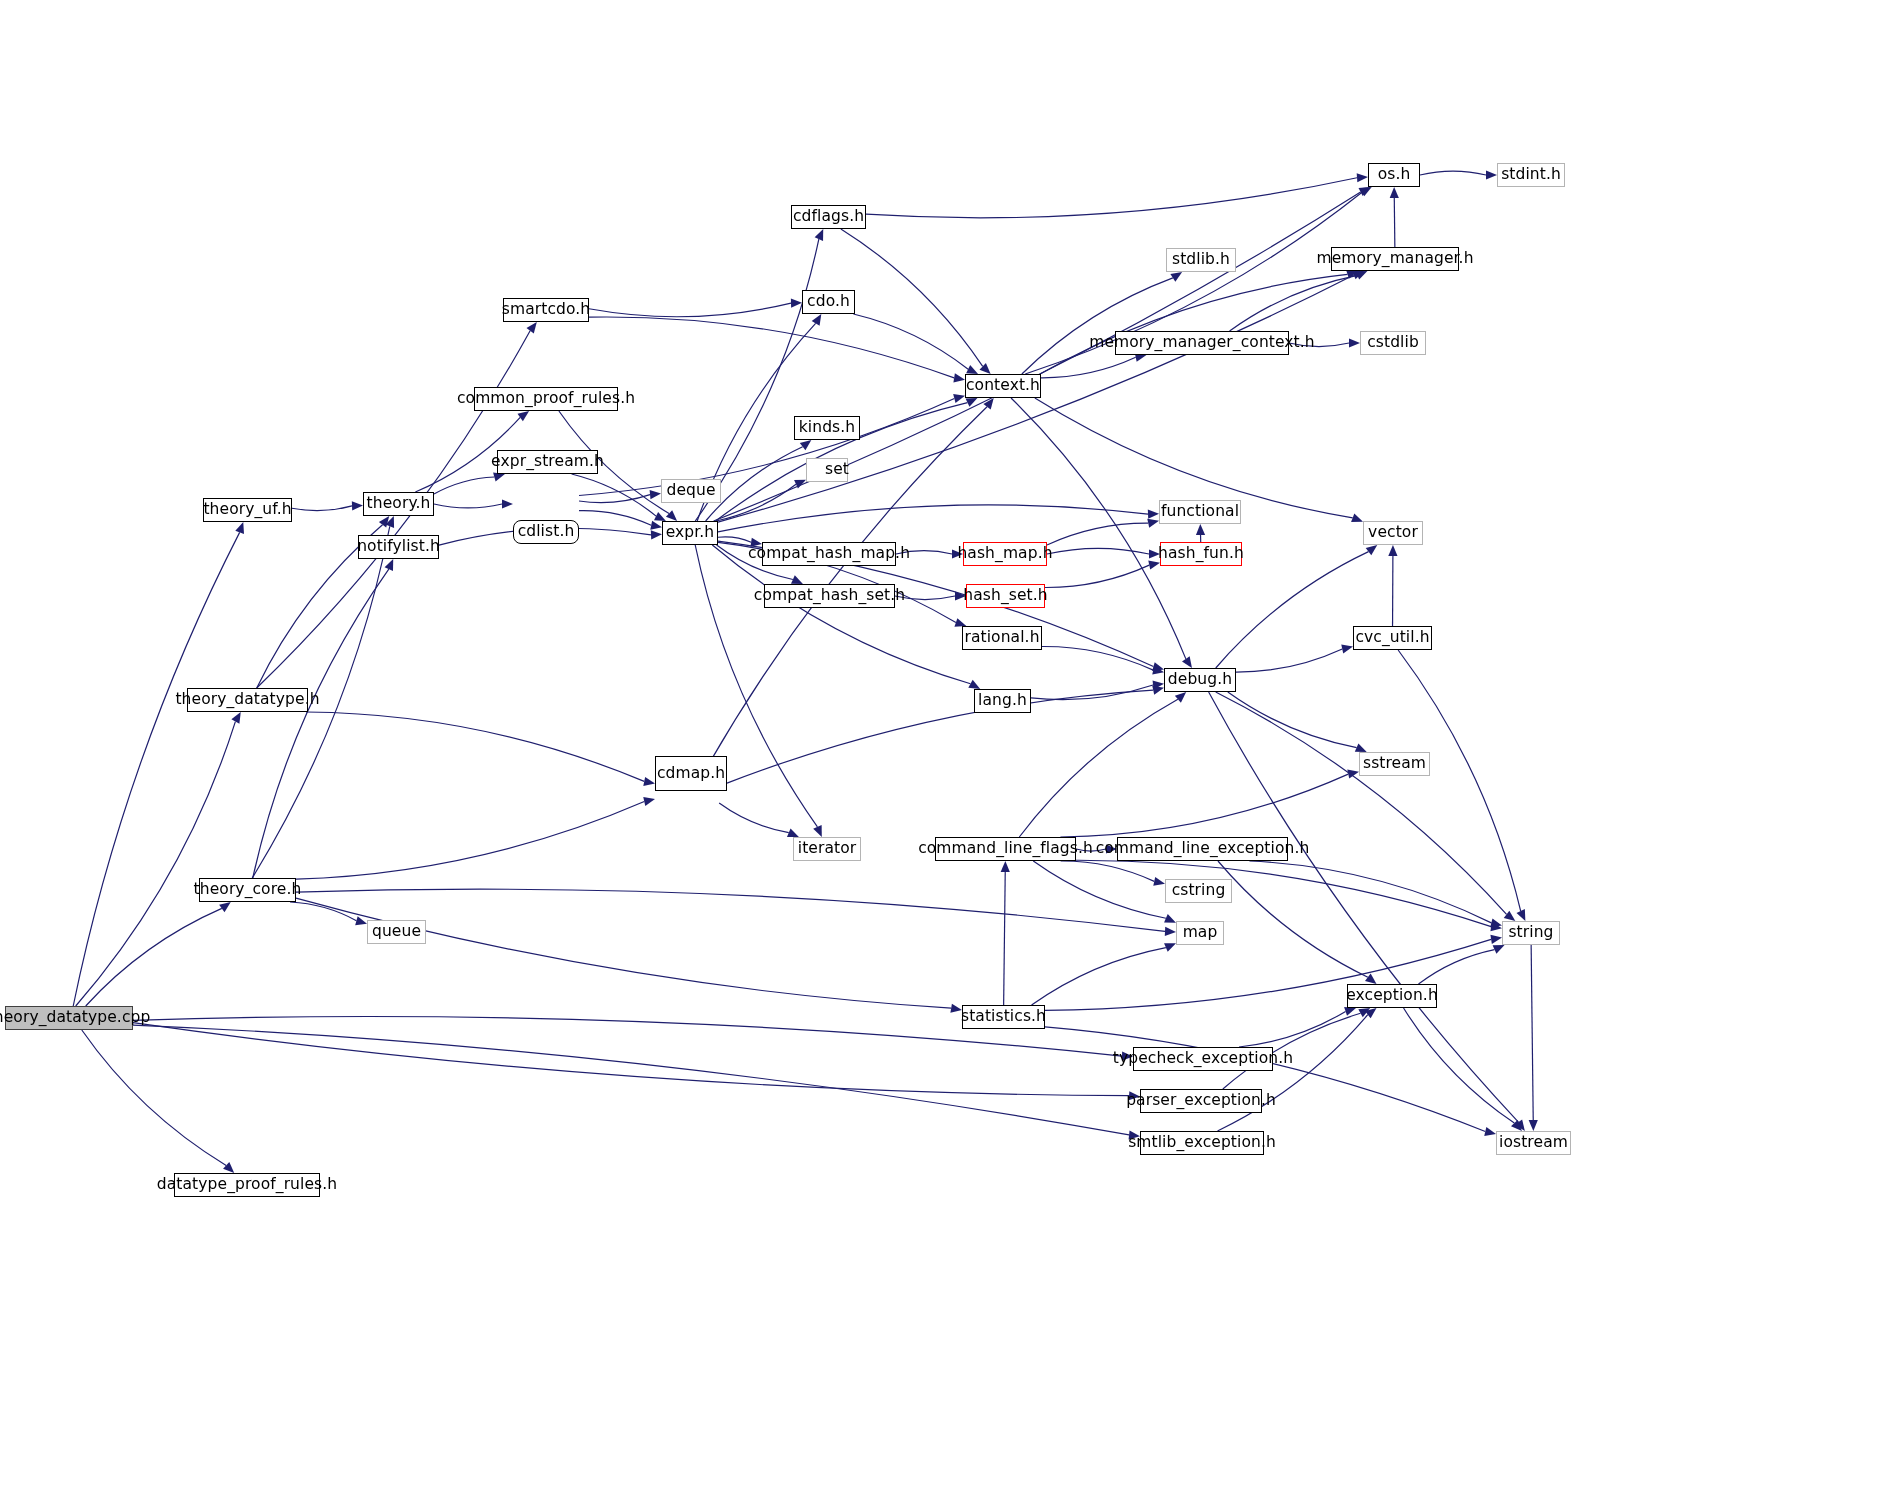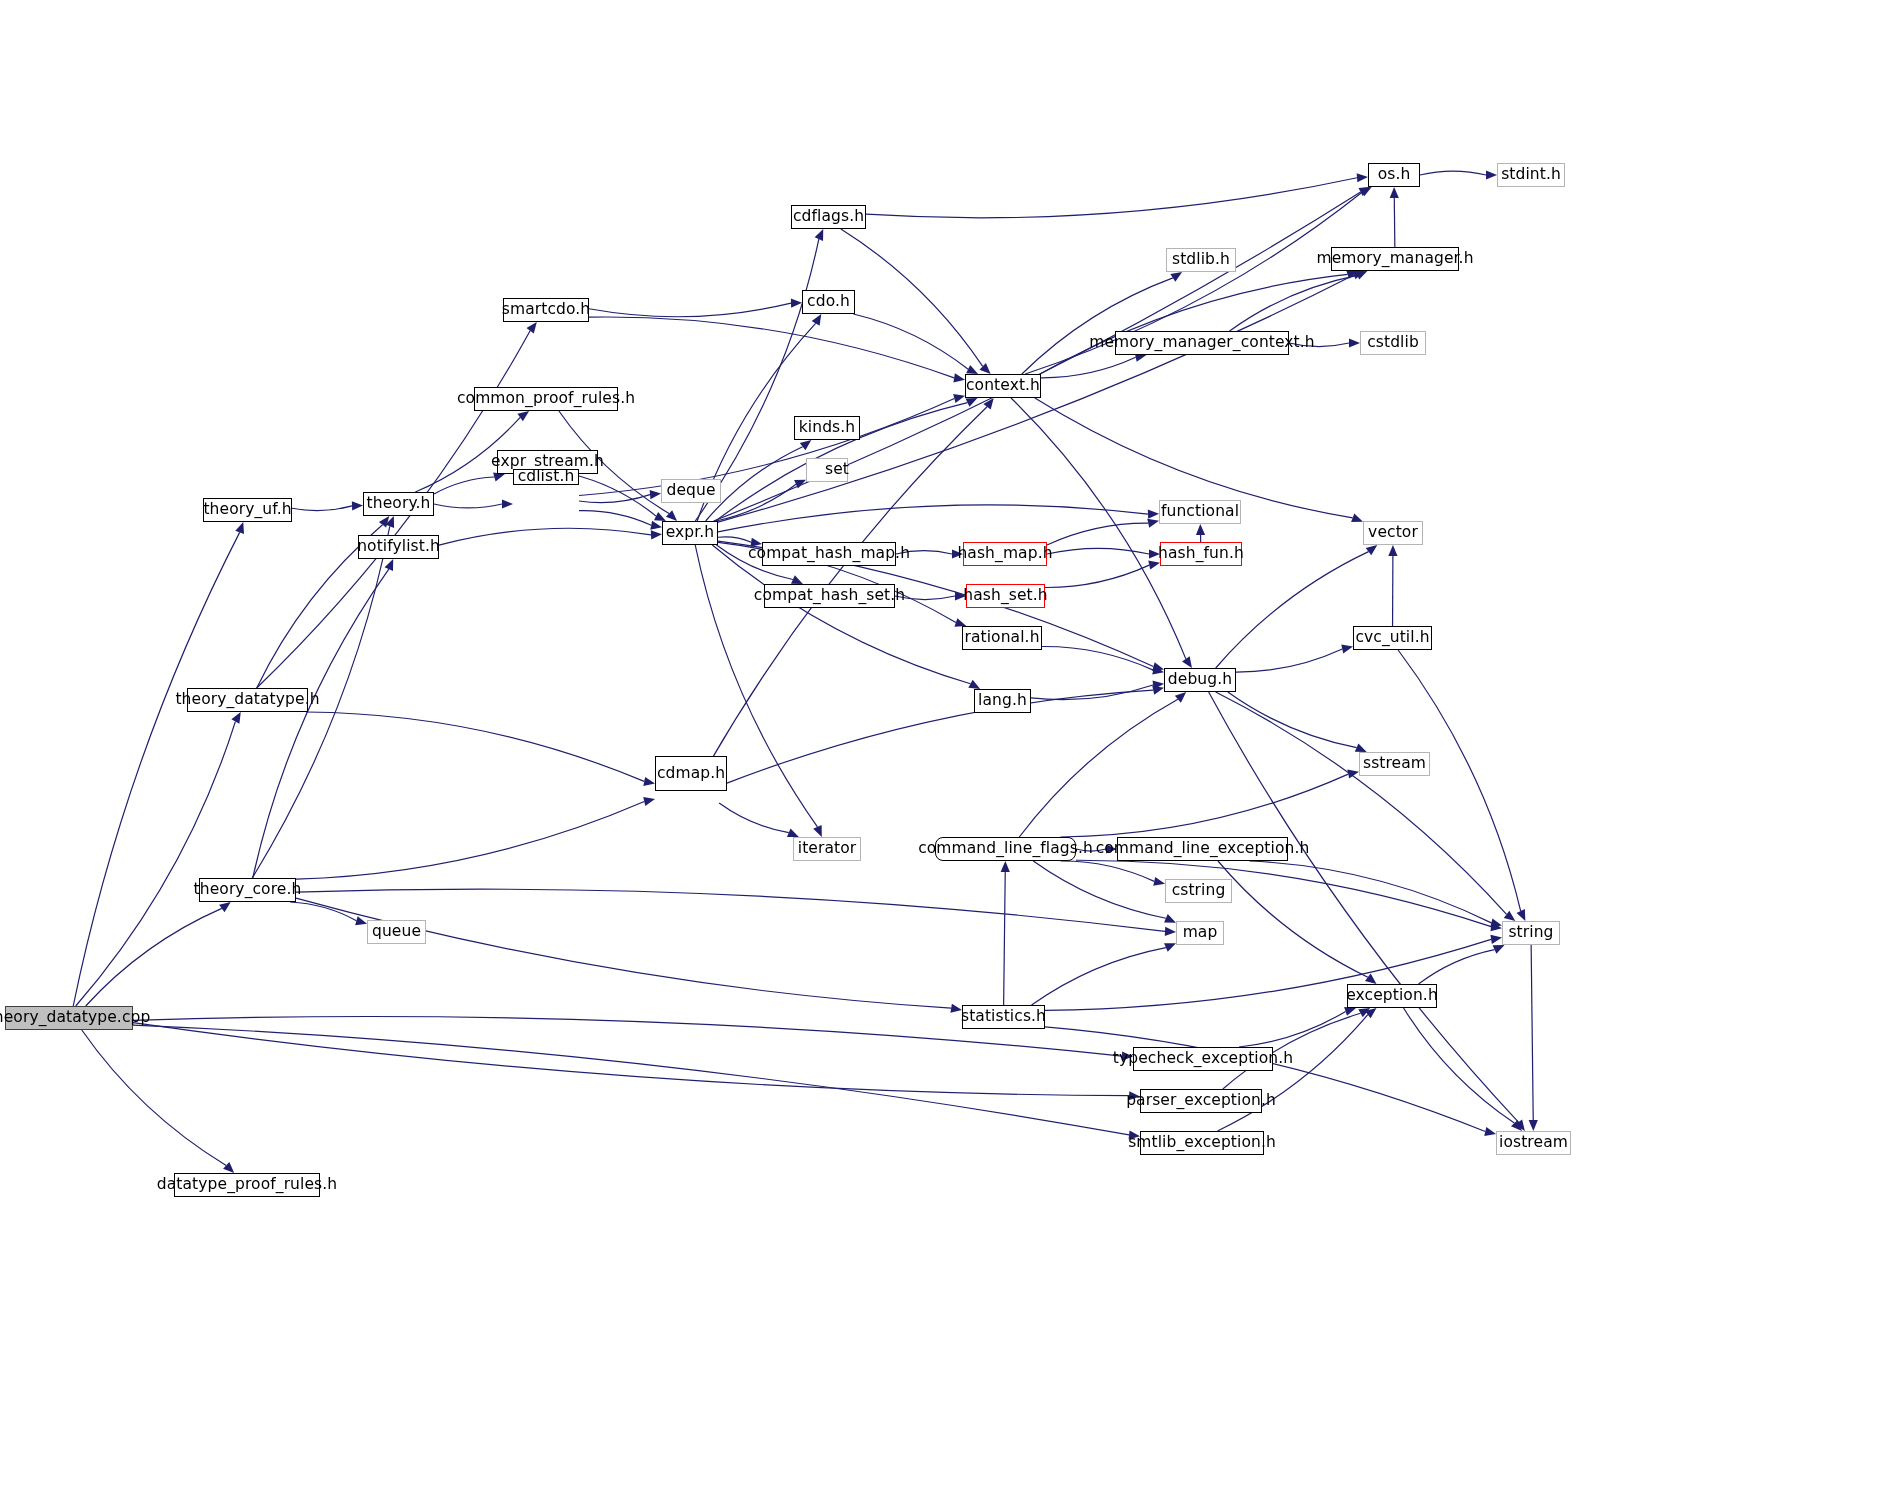--- a/index.html
+++ b/index.html
@@ -254,21 +254,21 @@
     </div>
     <div class="node " style="left: 503px; top: 298px; width: 86px; height: 24px;">
       <span>smartcdo.h</span>
     </div>
     <div class="node " style="left: 474px; top: 387px; width: 144px; height: 24px;">
       <span>common_proof_rules.h</span>
     </div>
     <div class="node " style="left: 497px; top: 450px; width: 101px; height: 24px;">
       <span>expr_stream.h</span>
     </div>
-    <div class="node " style="left: 513px; top: 469px; width: 66px; height: 16px;">
+    <div class="node " style="left: 513px; top: 520px; width: 66px; height: 24px; border-radius: 8px;">
       <span>cdlist.h</span>
     </div>
     <div class="node sys" style="left: 661px; top: 479px; width: 60px; height: 24px;">
       <span>deque</span>
     </div>
     <div class="node " style="left: 662px; top: 521px; width: 56px; height: 24px;">
       <span>expr.h</span>
     </div>
     <div class="node " style="left: 655px; top: 756px; width: 72px; height: 35px;">
       <span>cdmap.h</span>
@@ -338,21 +338,21 @@
     </div>
     <div class="node " style="left: 1353px; top: 626px; width: 79px; height: 24px;">
       <span>cvc_util.h</span>
     </div>
     <div class="node " style="left: 1164px; top: 668px; width: 72px; height: 24px;">
       <span>debug.h</span>
     </div>
     <div class="node sys" style="left: 1359px; top: 752px; width: 71px; height: 24px;">
       <span>sstream</span>
     </div>
-    <div class="node " style="left: 935px; top: 837px; width: 141px; height: 24px; border-radius: 8px;">
+    <div class="node " style="left: 935px; top: 837px; width: 141px; height: 24px;">
       <span>command_line_flags.h</span>
     </div>
     <div class="node " style="left: 1117px; top: 837px; width: 171px; height: 24px;">
       <span>command_line_exception.h</span>
     </div>
     <div class="node sys" style="left: 1165px; top: 879px; width: 67px; height: 24px;">
       <span>cstring</span>
     </div>
     <div class="node sys" style="left: 1176px; top: 921px; width: 48px; height: 24px;">
       <span>map</span>

